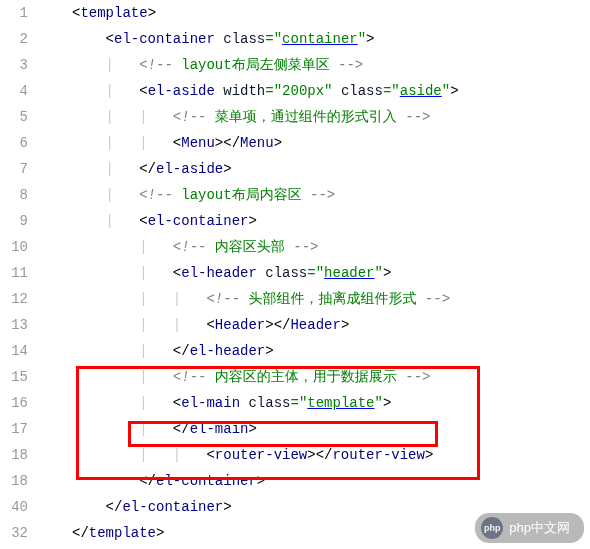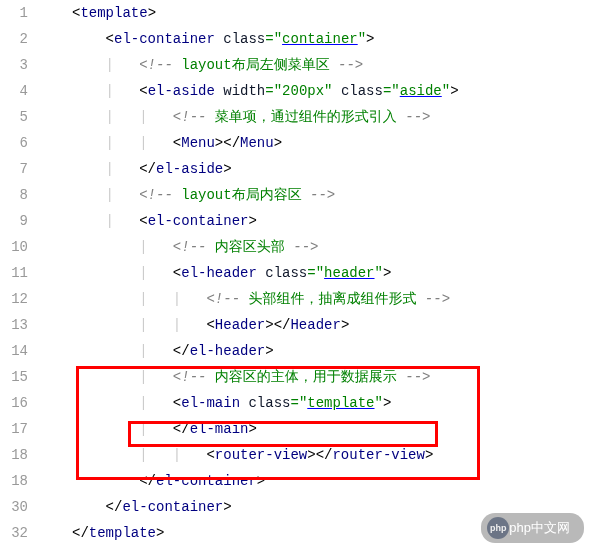--- a/index.html
+++ b/index.html
@@ -61,20 +61,21 @@
       position: absolute;
       right: 6px;
       bottom: 6px;
       background: #b9b9b9;
       border-radius: 14px;
       padding: 4px 14px 4px 6px;
       color: #fff;
       font-size: 13px;
       display: flex;
       align-items: center;
+      gap: 6px;
       font-family: sans-serif;
     }
     .watermark .logo {
       width: 22px;
       height: 22px;
       background: #6c7586;
       border-radius: 50%;
       display:flex;
       align-items:center;
       justify-content:center;
@@ -101,21 +102,21 @@
     <div>10</div>
     <div>11</div>
     <div>12</div>
     <div>13</div>
     <div>14</div>
     <div>15</div>
     <div>16</div>
     <div>17</div>
     <div>18</div>
     <div>18</div>
-    <div>30</div>
+    <div>40</div>
     <div>32</div>
   </div>
 
   <div class="code">
 
     <div class="line"><span class="bracket">&lt;</span><span class="tag">template</span><span class="bracket">&gt;</span></div>
 
     <div class="line"><span class="gline">    </span><span class="bracket">&lt;</span><span class="tag">el-container</span> <span class="attr-name">class</span><span class="attr-val">=</span><span class="attr-val">"</span><span class="attr-val" style="text-decoration:underline; text-decoration-color:#0000FF;">container</span><span class="attr-val">"</span><span class="bracket">&gt;</span></div>
 
     <div class="line"><span class="gline">    |   </span><span class="comment">&lt;!--</span><span class="comment-green"> layout布局左侧菜单区 </span><span class="comment">--&gt;</span></div>

